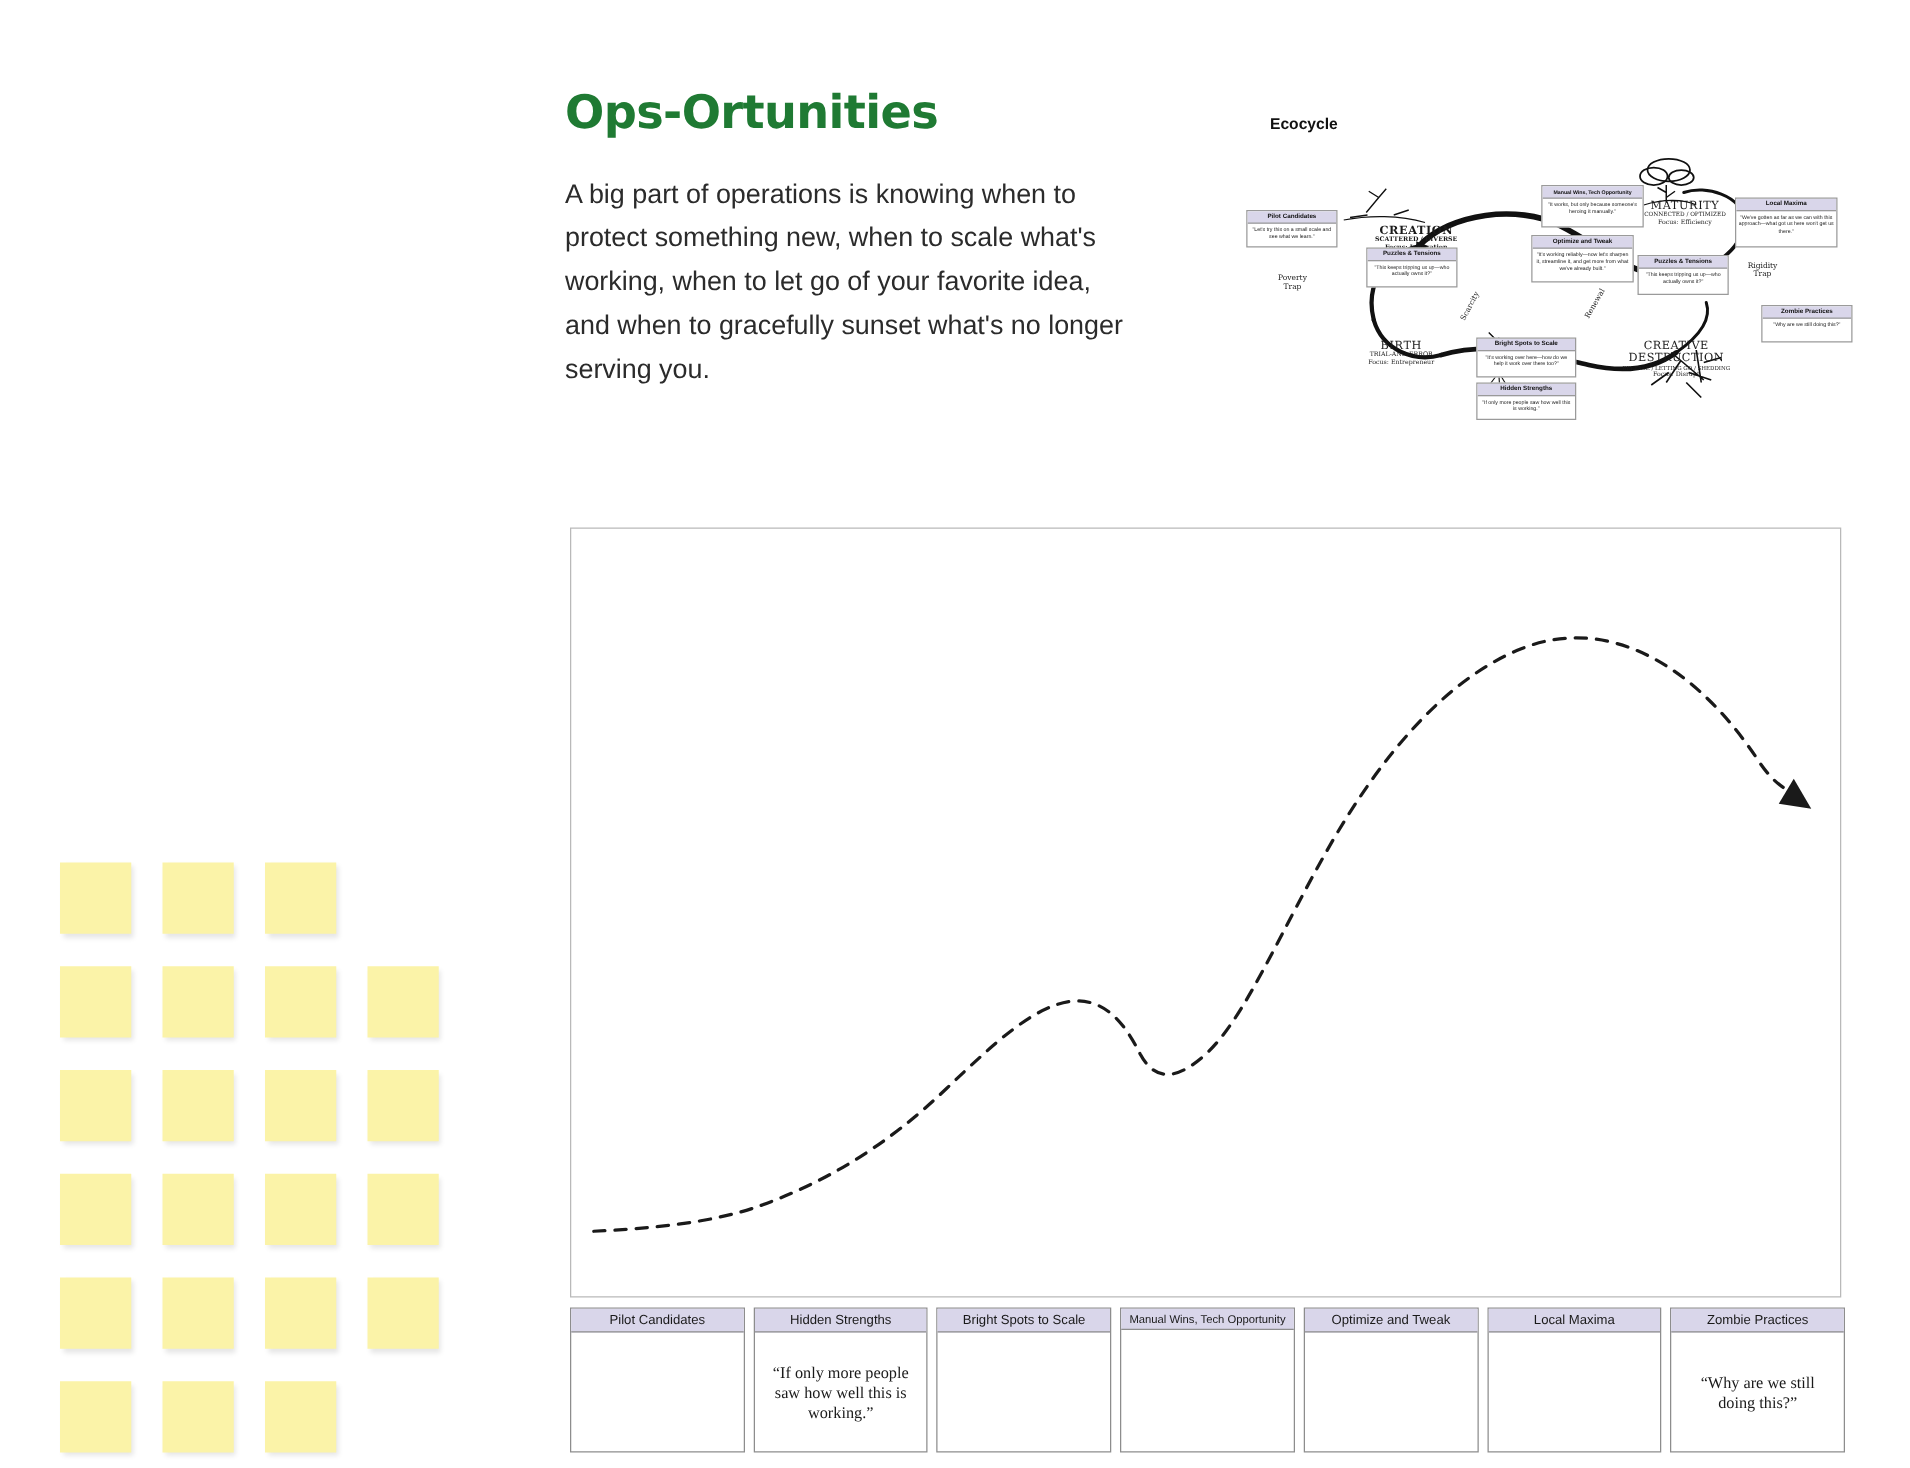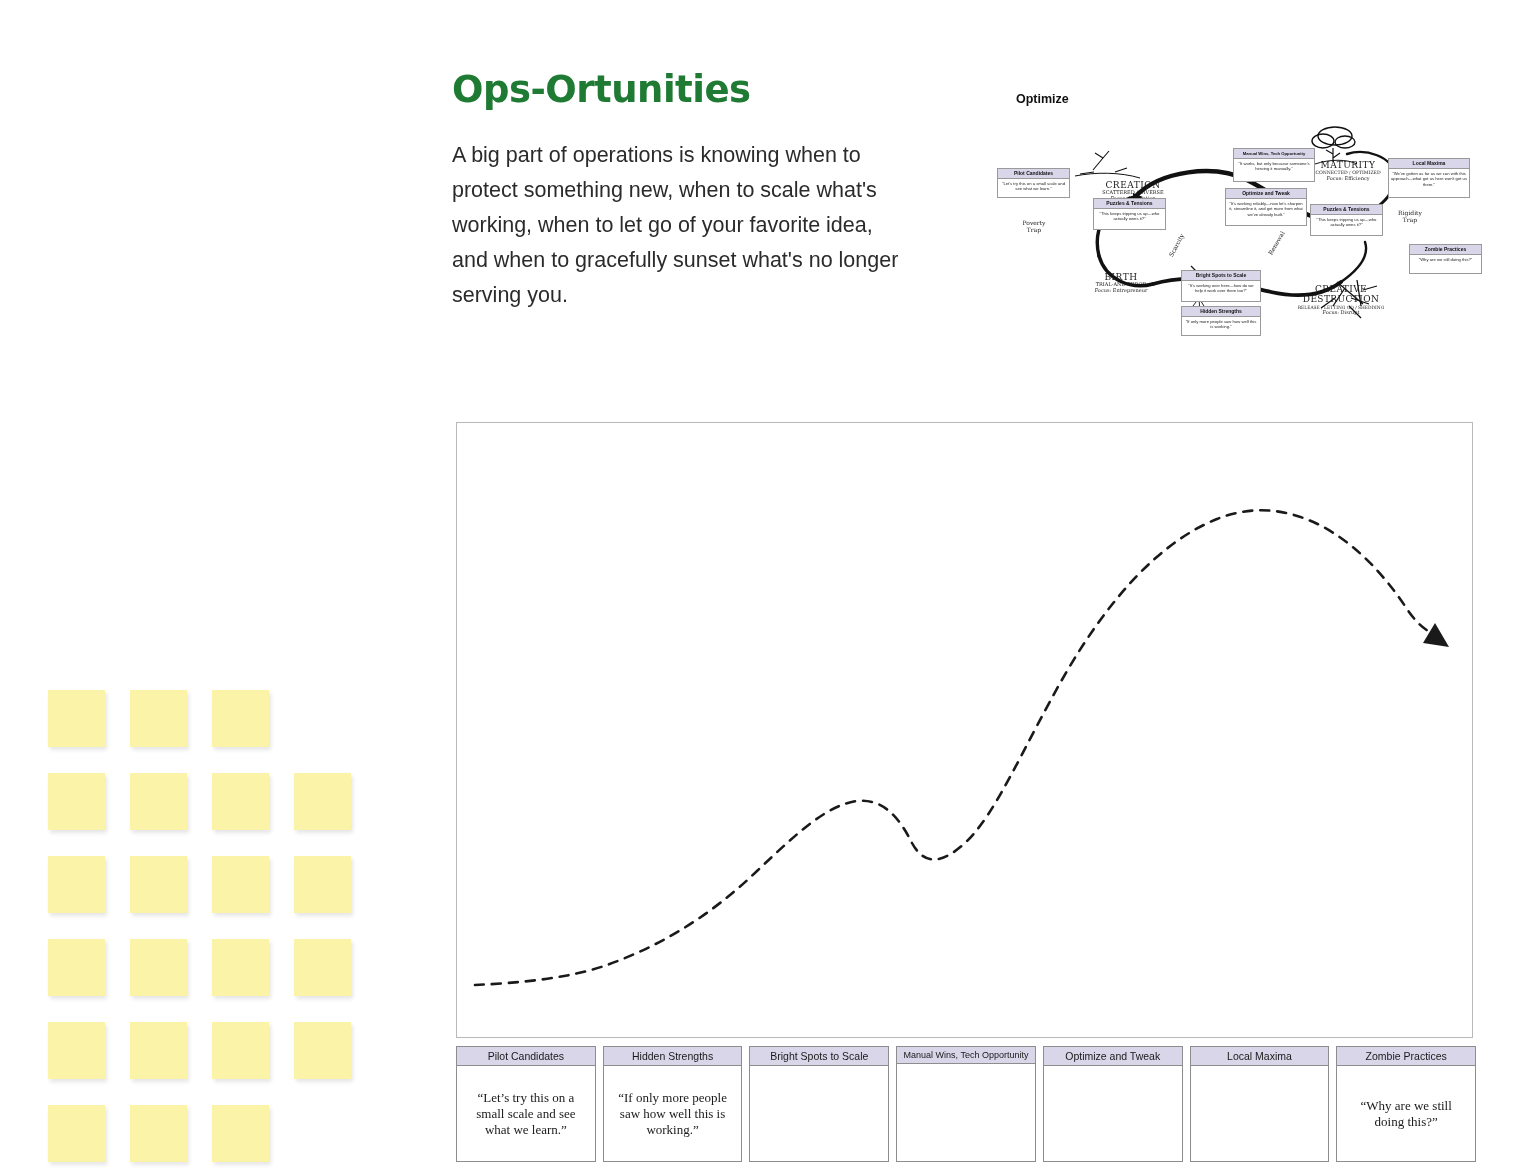--- a/index.html
+++ b/index.html
@@ -154,21 +154,21 @@
     padding: 4px 7px;
   }
 </style>
 </head>
 <body>
 
 <div class="title">Ops-Ortunities</div>
 <div class="subtitle">A big part of operations is knowing when to protect something new, when to scale what's working, when to let go of your favorite idea, and when to gracefully sunset what's no longer serving you.</div>
 
 <div class="ecocycle-wrap">
-  <div class="ecocycle-label">Optimize</div>
+  <div class="ecocycle-label">Ecocycle</div>
 
   <svg class="eco-svg" width="500" height="270" viewBox="0 0 500 270">
 
     <path d="M150 105 C 175 78, 230 72, 262 88 C 300 107, 320 130, 352 128" fill="none" stroke="#111" stroke-width="4.5" stroke-linecap="round"></path>
     <path d="M352 128 C 392 126, 412 100, 410 84" fill="none" stroke="#111" stroke-width="3" stroke-linecap="round"></path>
     <path d="M410 84 C 408 64, 380 56, 362 62" fill="none" stroke="#111" stroke-width="2.4" stroke-linecap="round"></path>
     <path d="M150 105 C 118 112, 108 140, 114 164" fill="none" stroke="#111" stroke-width="3.4" stroke-linecap="round"></path>
     <path d="M114 164 C 121 188, 146 198, 168 192" fill="none" stroke="#111" stroke-width="3.4" stroke-linecap="round"></path>
     <path d="M168 192 C 210 180, 250 192, 286 200 C 318 207, 340 202, 356 190" fill="none" stroke="#111" stroke-width="3.8" stroke-linecap="round"></path>
     <path d="M356 190 C 376 176, 384 162, 380 150" fill="none" stroke="#111" stroke-width="2.4" stroke-linecap="round"></path>
@@ -184,37 +184,37 @@
     <ellipse cx="360" cy="50" rx="10" ry="6" fill="none" stroke="#111" stroke-width="1.4"></ellipse>
     <path d="M348 56 l 0 14 M348 62 l -7 -4 M348 66 l 7 -5" fill="none" stroke="#111" stroke-width="1.2"></path>
     <path d="M330 72 C 345 67, 362 67, 372 72" fill="none" stroke="#111" stroke-width="1"></path>
 
     <path d="M214 178 l 0 28 M214 182 l -8 -8 M214 188 l 9 -7 M214 196 l -7 -5" fill="none" stroke="#111" stroke-width="1.1"></path>
     <path d="M214 206 l -9 12 M214 206 l 8 13 M214 206 l 1 16 M205 218 l -5 7 M222 219 l 5 8" fill="none" stroke="#111" stroke-width="0.9"></path>
 
     <path d="M352 190 l 26 22 M360 196 l -12 18 M372 188 l 4 26 M366 206 l 18 6 M350 206 l -14 10 M378 198 l 14 -4 M364 214 l 12 12" fill="none" stroke="#111" stroke-width="1.3"></path>
   </svg>
 
-  <div class="eco-hand" style="left:108px; top:88px; width:80px; font-size:8px;">
+  <div class="eco-hand" style="left:108px; top:88px; width:80px; font-size:8px;font-weight:bold;">
     <div style="font-size:9px; letter-spacing:0.5px;">CREATION</div>
     <div style="font-size:5px;">SCATTERED / DIVERSE</div>
     <div style="font-size:5px;">Focus: Innovation</div>
   </div>
   <div class="eco-hand" style="left:320px; top:68px; width:86px; font-size:8px;">
     <div style="font-size:9px; letter-spacing:0.5px;">MATURITY</div>
     <div style="font-size:4.6px;">CONNECTED / OPTIMIZED</div>
     <div style="font-size:5px;">Focus: Efficiency</div>
   </div>
   <div class="eco-hand" style="left:96px; top:180px; width:80px; font-size:8px;">
     <div style="font-size:9px; letter-spacing:0.5px;">BIRTH</div>
     <div style="font-size:5px;">TRIAL-AND-ERROR</div>
     <div style="font-size:5px;">Focus: Entrepreneur</div>
   </div>
   <div class="eco-hand" style="left:296px; top:180px; width:120px; font-size:8px;">
-    <div style="font-size:9px; letter-spacing:0.4px;margin-top:12px;">CREATIVE DESTRUCTION</div>
+    <div style="font-size:9px; letter-spacing:0.4px;">CREATIVE DESTRUCTION</div>
     <div style="font-size:4.4px;">RELEASE / LETTING GO / SHEDDING</div>
     <div style="font-size:5px;">Focus: Disrupt</div>
   </div>
   <div class="eco-hand" style="left:28px; top:128px; width:42px; font-size:6px;">
     <div>Poverty</div>
     <div>Trap</div>
   </div>
   <div class="eco-hand" style="left:404px; top:118px; width:42px; font-size:6px;">
     <div>Rigidity</div>
     <div>Trap</div>
@@ -306,21 +306,20 @@
              C 650 180, 700 120, 760 96
              C 830 68, 900 110, 950 186
              C 966 210, 978 210, 984 216" fill="none" stroke="#1a1a1a" stroke-width="2.6" stroke-dasharray="9 8" stroke-linecap="round"></path>
     <path d="M 978 200 L 992 224 L 966 220 Z" fill="#1a1a1a"></path>
   </svg>
 </div>
 
 <div class="cards">
   <div class="card">
     <div class="card-head">Pilot Candidates</div>
-    <div class="card-body">“Let’s try this on a small scale and see what we learn.”</div>
   </div>
   <div class="card">
     <div class="card-head">Hidden Strengths</div>
     <div class="card-body">“If only more people saw how well this is working.”</div>
   </div>
   <div class="card">
     <div class="card-head">Bright Spots to Scale</div>
   </div>
   <div class="card">
     <div class="card-head small">Manual Wins, Tech Opportunity</div>

